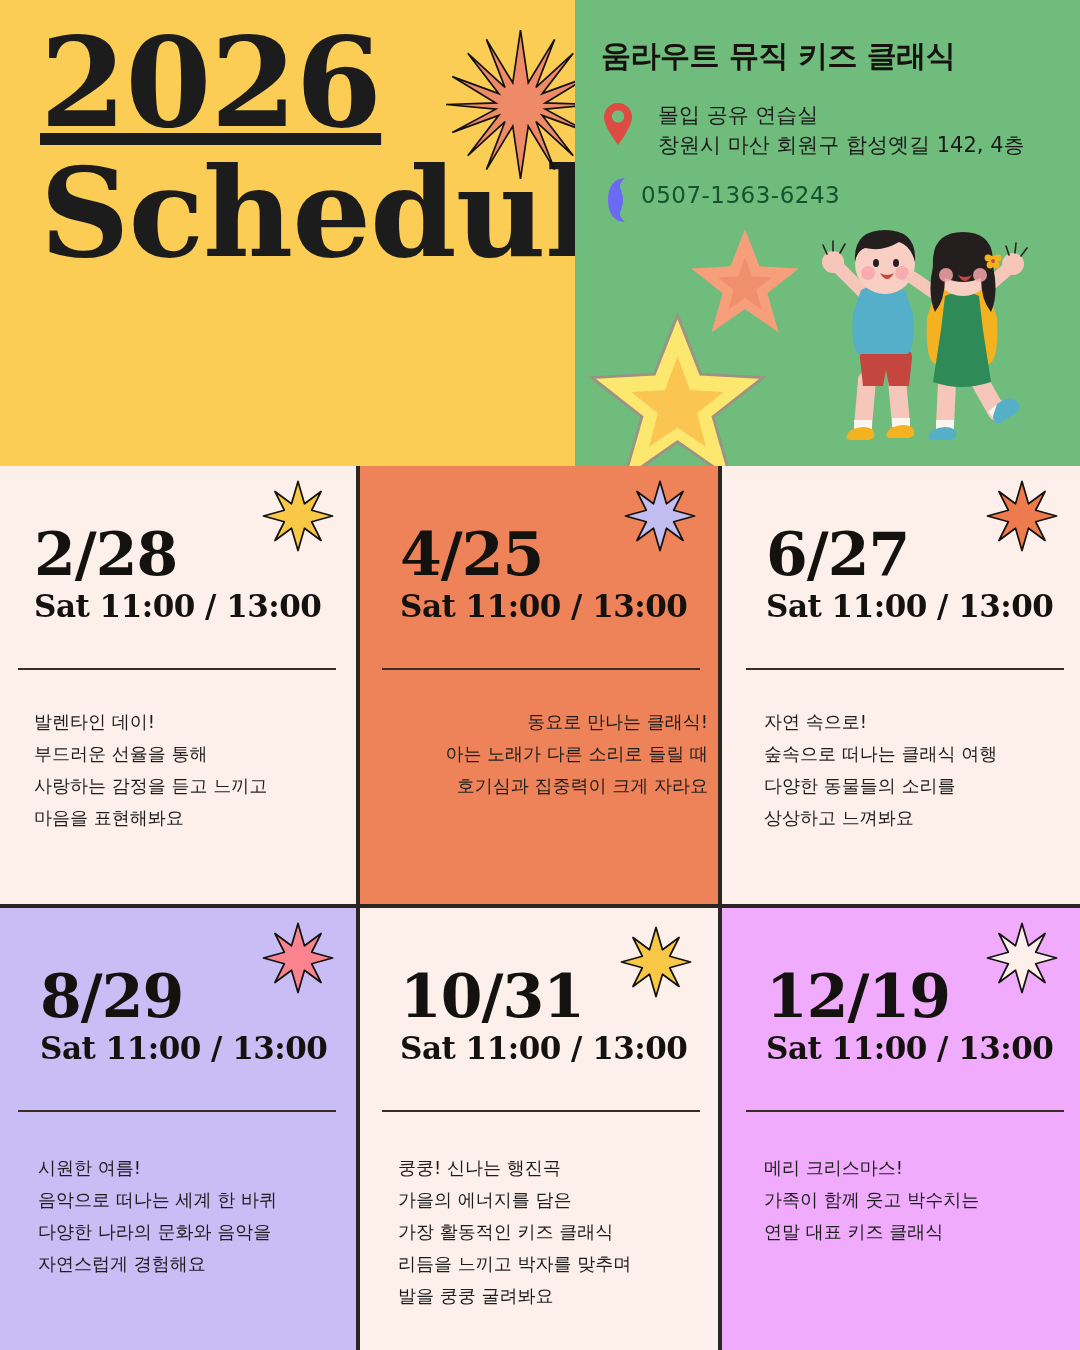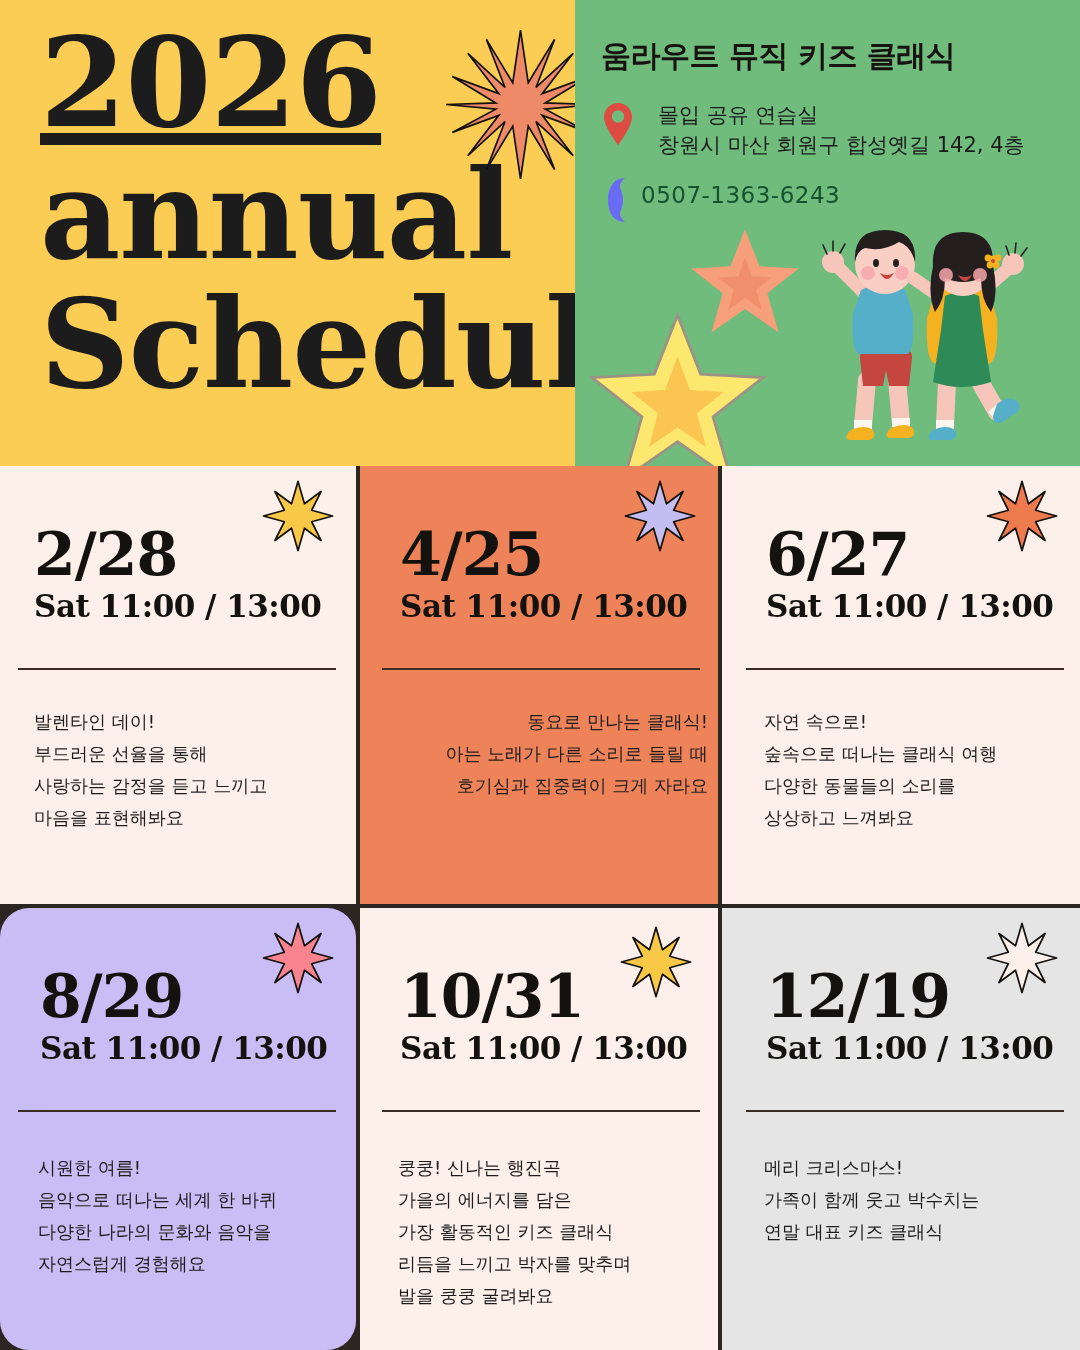--- a/index.html
+++ b/index.html
@@ -91,21 +91,21 @@
   .grid{
     position:absolute;left:0;top:466px;width:1080px;height:884px;
   }
   .card{
     position:absolute;
     overflow:hidden;
   }
   .c0{left:0px;   top:0px;   width:356px;height:438px;}
   .c1{left:360px; top:0px;   width:358px;height:438px;text-align:right;}
   .c2{left:722px; top:0px;   width:358px;height:438px;}
-  .c3{left:0px;   top:442px; width:356px;height:442px;border-radius:29px;}
+  .c3{left:0px;   top:442px; width:356px;height:442px;}
   .c4{left:360px; top:442px; width:358px;height:442px;}
   .c5{left:722px; top:442px; width:358px;height:442px;}
 
   .card-star{position:absolute;right:22px;top:14px;width:72px;height:72px;}
   .c4 .card-star{right:26px;top:18px;}
 
   .card-date{
     position:absolute;left:34px;top:58px;
     font-family:"DejaVu Serif", serif;
     font-weight:700;
@@ -154,21 +154,20 @@
 </head>
 <body>
 
 <div id="poster">
 
   <div class="header">
 
     <div class="hdr-left">
       <div class="title-wrap">
         <div class="title-line t1">2026</div>
-        <div class="title-line t2">annual</div>
         <div class="title-line t3">Schedul</div>
       </div>
 
       <svg class="burst-title" viewBox="0 0 100 100">
         <polygon points="50,2 55,36 72,8 60,39 84,17 64,43 94,32 66,49 98,50 66,53 94,68 64,57 84,83 60,61 72,92 55,64 50,98 45,64 28,92 40,61 16,83 36,57 6,68 34,53 2,50 34,49 6,32 36,43 16,17 40,39 28,8 45,36" fill="#EE8A68" stroke="#14120f" stroke-width="1.1"></polygon>
       </svg>
     </div>
 
     <div class="hdr-right">
       <div class="kr-title">움라우트 뮤직 키즈 클래식</div>
@@ -330,21 +329,21 @@
       <div class="card-date">10/31</div>
       <div class="card-time">Sat 11:00 / 13:00</div>
       <div class="rule"></div>
       <div class="card-body">쿵쿵! 신나는 행진곡
 가을의 에너지를 담은
 가장 활동적인 키즈 클래식
 리듬을 느끼고 박자를 맞추며
 발을 쿵쿵 굴려봐요</div>
     </div>
 
-    <div class="card c5" style="background: #e5e5e5;">
+    <div class="card c5" style="background: #f0abfc;">
       <svg class="card-star" viewBox="0 0 100 100">
         <polygon points="50,2 59,33 82,16 69,42 98,50 69,58 82,84 59,67 50,98 41,67 18,84 31,58 2,50 31,42 18,16 41,33" fill="#FDF0EB" stroke="#14120f" stroke-width="2.4" stroke-linejoin="round"></polygon>
       </svg>
       <div class="card-date">12/19</div>
       <div class="card-time">Sat 11:00 / 13:00</div>
       <div class="rule"></div>
       <div class="card-body">메리 크리스마스!
 가족이 함께 웃고 박수치는
 연말 대표 키즈 클래식</div>
     </div>

